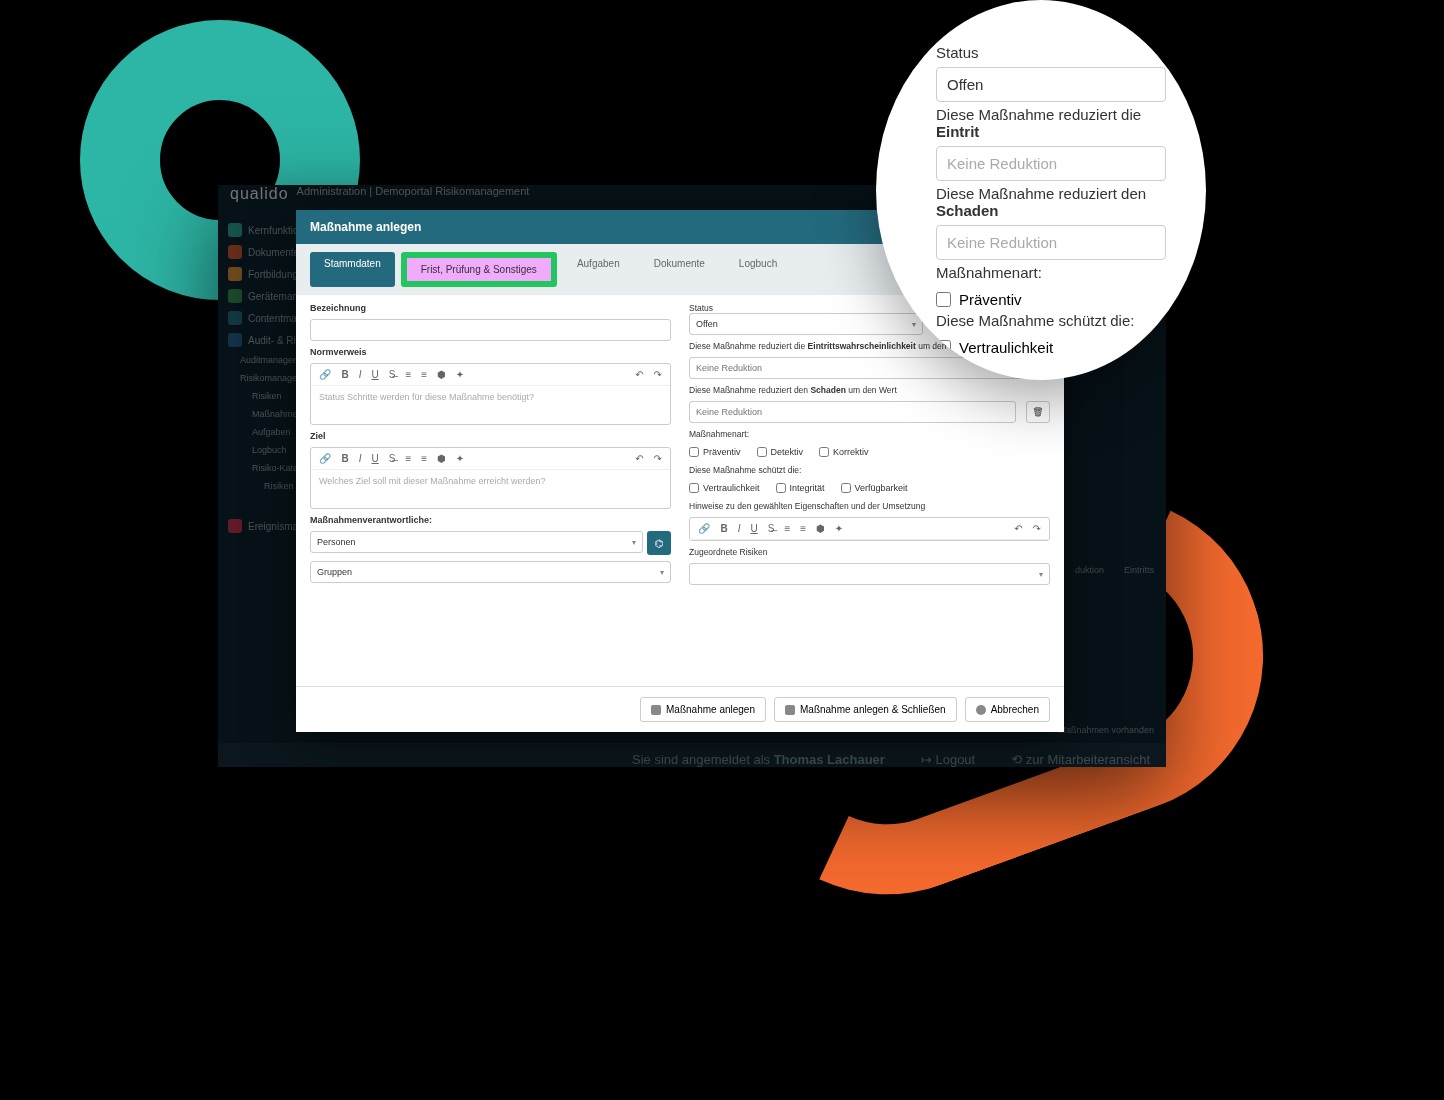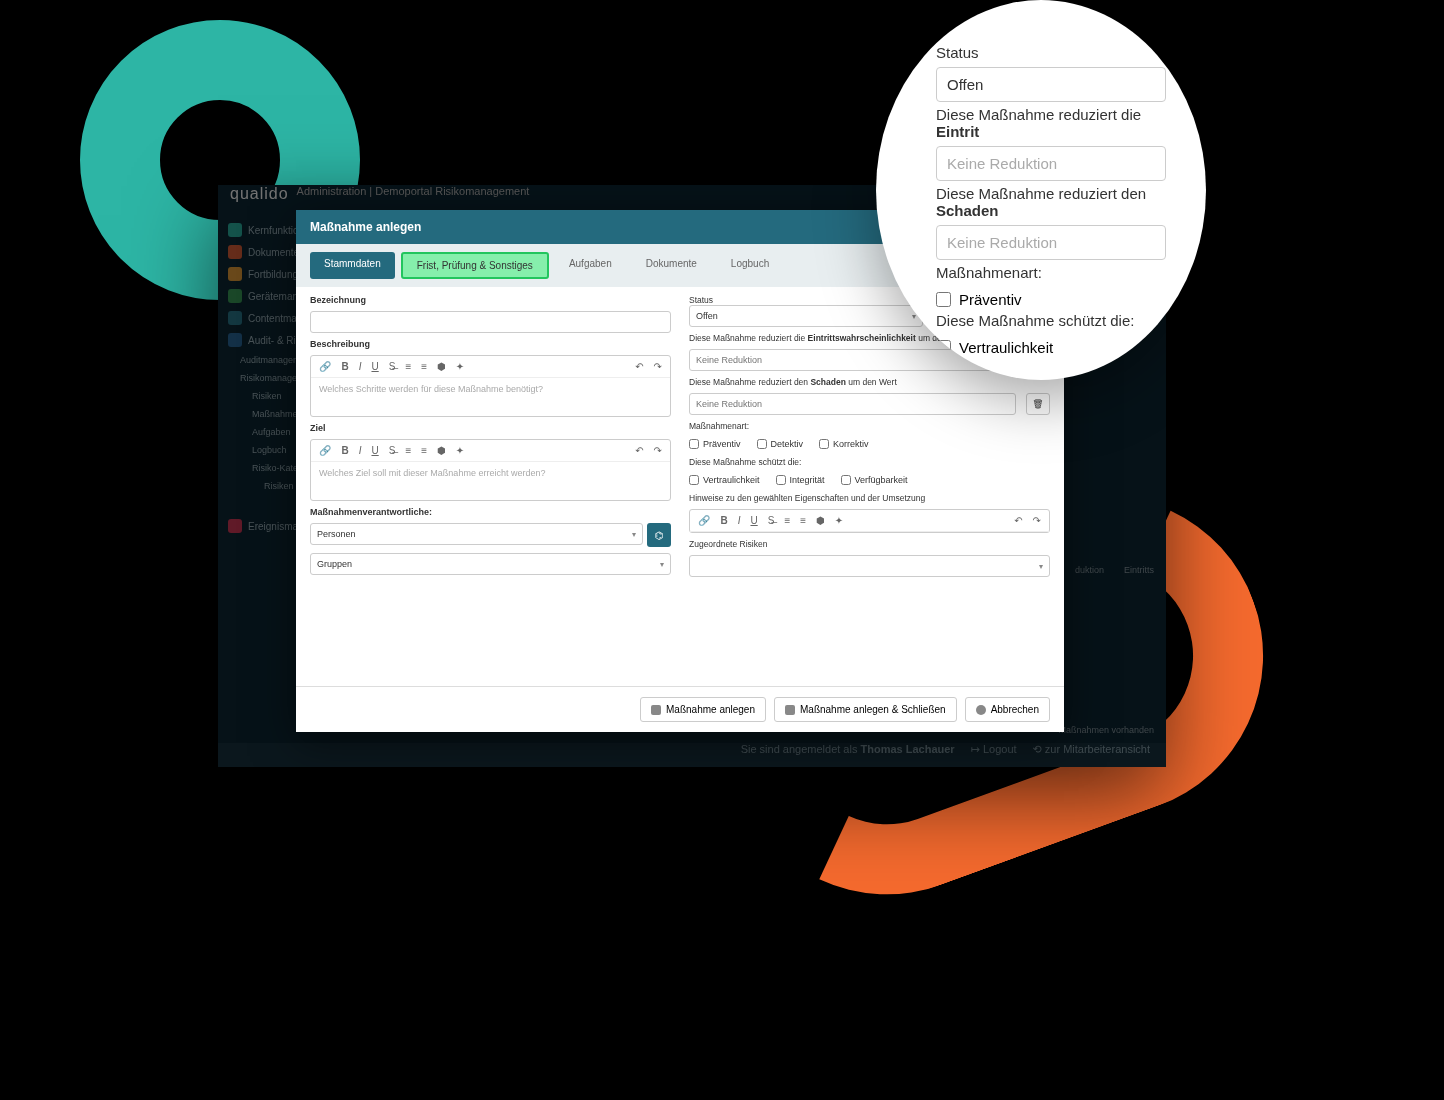--- a/index.html
+++ b/index.html
@@ -7,27 +7,27 @@
 .deco-teal{position:absolute;left:80px;top:20px;width:280px;height:280px;border-radius:50%;border:80px solid #2db5a5}
 .deco-orange{position:absolute;left:720px;top:535px;width:550px;height:320px;border-radius:200px;border:70px solid transparent;border-bottom-color:#f56a2e;border-right-color:#f56a2e;transform:rotate(-20deg)}
 .app{position:absolute;left:218px;top:185px;width:948px;height:582px;background:#0e2835;box-shadow:0 30px 80px rgba(0,0,0,.6)}
 .overlay{position:absolute;inset:0;background:rgba(0,0,0,.55);pointer-events:none}
 .topbar{height:28px;display:flex;align-items:flex-start;padding:0 12px;color:#bbb;font-size:11px;gap:8px}
 .logo{color:#fff;font-size:16px;font-weight:300;letter-spacing:1px}
 .sidebar{position:absolute;left:0;top:28px;width:110px;bottom:24px;padding:6px 4px;color:#9fb5be;font-size:10px}
 .sidebar .item{display:flex;align-items:center;gap:6px;padding:4px 6px;white-space:nowrap;overflow:hidden}
 .sidebar .icon{width:14px;height:14px;border-radius:3px;flex-shrink:0}
 .sidebar .sub{padding-left:18px;font-size:9px}
-.footerbar{position:absolute;bottom:0;left:0;right:0;height:24px;background:#1a3340;display:flex;align-items:flex-start;justify-content:flex-end;padding:0 16px;gap:16px;color:#8ba5b0;font-size:11px}
+.footerbar{position:absolute;bottom:0;left:0;right:0;height:24px;background:#1a3340;display:flex;align-items:flex-end;justify-content:flex-end;padding:0 16px;gap:36px;color:#8ba5b0;font-size:13px}
 .modal{position:absolute;left:296px;top:210px;width:768px;height:522px;background:#fff;box-shadow:0 10px 40px rgba(0,0,0,.5);z-index:5}
 .modal-head{background:#246a7e;color:#fff;padding:10px 14px;font-size:12px;font-weight:600}
 .tabsbar{background:#e8eef0;padding:8px 14px;display:flex;gap:6px}
 .tab{padding:6px 14px;font-size:10px;color:#666;border-radius:3px;cursor:pointer}
 .tab.active{background:#246a7e;color:#fff}
-.tab.hilite{background:#86efac;color:#333;border:2px solid #22c55e}
+.tab.hilite{background:#f0abfc;color:#333;border:6px solid #22c55e}
 .modal-body{display:flex;padding:8px 14px;gap:18px;height:410px;font-size:10px;color:#333}
 .col{flex:1;display:flex;flex-direction:column;gap:6px}
 .lbl{font-size:9px;font-weight:700;color:#333}
 .lbl-sm{font-size:8.5px;color:#333}
 .inp{border:1px solid #ccc;border-radius:3px;height:22px;padding:0 6px;font-size:9px;width:100%;background:#fff}
 .editor{border:1px solid #ccc;border-radius:3px}
 .toolbar{display:flex;gap:10px;padding:5px 8px;border-bottom:1px solid #eee;color:#666;font-size:10px;align-items:center}
 .toolbar span{cursor:pointer}
 .editor-body{padding:6px 8px;font-size:9px;color:#aaa;min-height:38px}
 .row{display:flex;gap:10px}
@@ -134,36 +134,36 @@
     <div class="tab hilite">Frist, Prüfung &amp; Sonstiges</div>
     <div class="tab">Aufgaben</div>
     <div class="tab">Dokumente</div>
     <div class="tab">Logbuch</div>
   </div>
   <div class="modal-body">
 
     <div class="col">
       <div class="lbl">Bezeichnung</div>
       <input class="inp" style="">
-      <div class="lbl">Beschreibung</div>
+      <div class="lbl">Normverweis</div>
       <div class="editor">
         <div class="toolbar">
           <span>🔗</span>
           <span><b>B</b></span>
           <span><i>I</i></span>
           <span><u>U</u></span>
           <span>S̶</span>
           <span>≡</span>
           <span>≡</span>
           <span>⬢</span>
           <span>✦</span>
           <span style="margin-left:auto">↶</span>
           <span>↷</span>
         </div>
-        <div class="editor-body">Welches Schritte werden für diese Maßnahme benötigt?</div>
+        <div class="editor-body">Status Schritte werden für diese Maßnahme benötigt?</div>
       </div>
       <div class="lbl">Ziel</div>
       <div class="editor">
         <div class="toolbar">
           <span>🔗</span>
           <span><b>B</b></span>
           <span><i>I</i></span>
           <span><u>U</u></span>
           <span>S̶</span>
           <span>≡</span>

